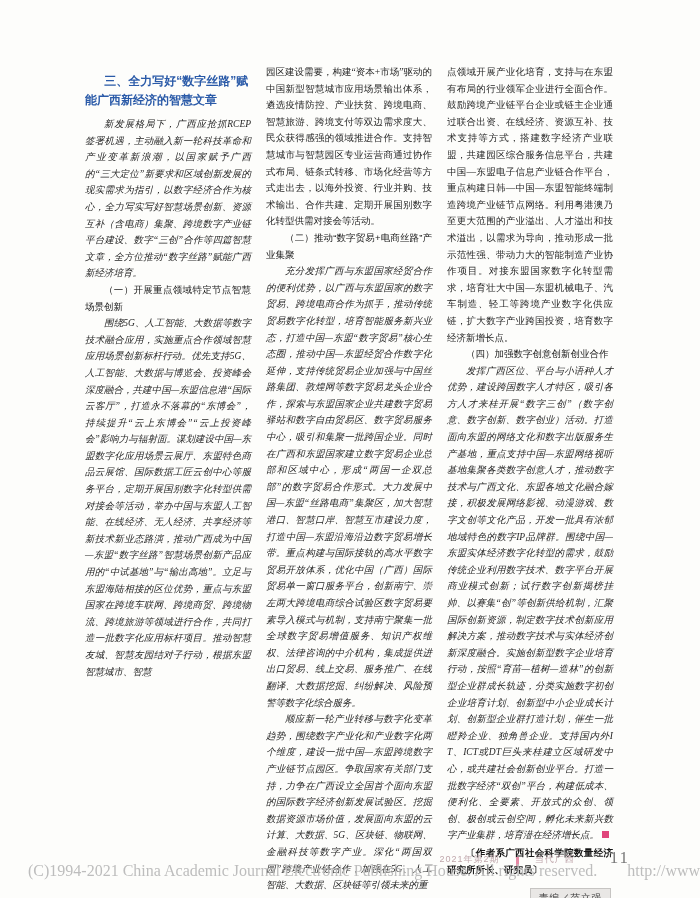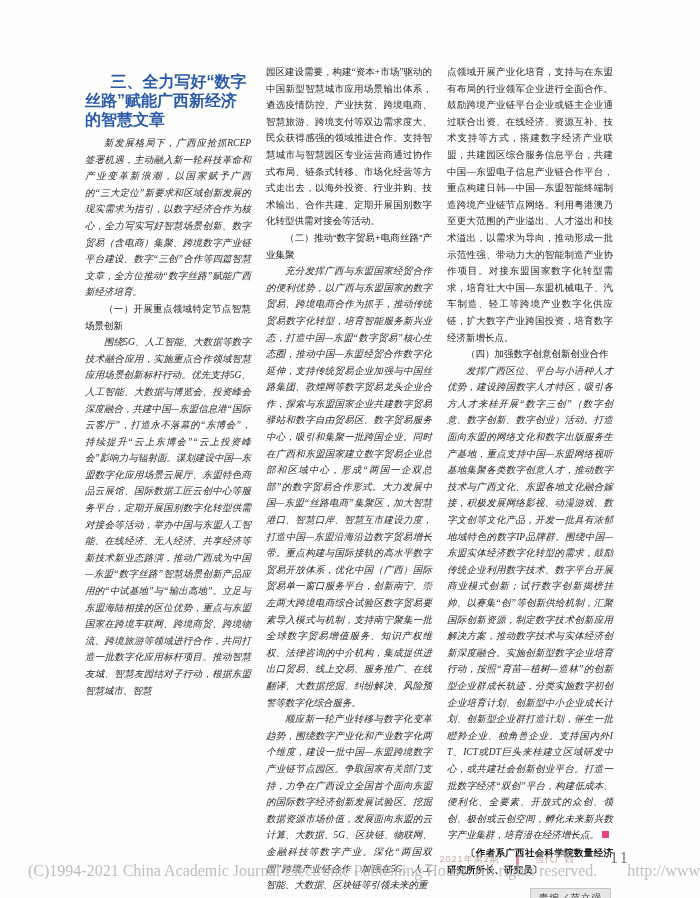--- a/index.html
+++ b/index.html
@@ -14,21 +14,21 @@
     display:flex; gap:15px;
   }
   .col { flex:0 0 166px; width:166px; }
   p, h2, h3 { margin:0; padding:0; }
   .body {
     font-size:9.5px; line-height:16.6px; color:#262626;
     text-align:justify; word-break:break-all;
   }
   .ind { text-indent:2em;font-style:italic; }
   .h-blue {
-    color:#2a5aa8; font-weight:bold; font-size:16px; line-height:19px;
+    color:#2a5aa8; font-weight:bold; font-size:12px; line-height:19px;
     font-family:"Liberation Sans", sans-serif;
     text-indent:1.6em; margin:8px 0 6px;
   }
   .subhead {
     font-size:9.5px; line-height:16.6px; font-weight:normal; color:#161616;
     font-family:"Liberation Sans", sans-serif;
     text-indent:2em; text-align:justify; word-break:break-all;
   }
   .author {
     font-size:9.5px; line-height:16.6px; font-weight:bold; color:#161616;
@@ -63,21 +63,21 @@
 </style>
 </head>
 <body>
 
 <div class="page">
 
   <main class="content">
 
     <section class="col">
       <h2 class="h-blue">三、全力写好“数字丝路”赋能广西新经济的智慧文章</h2>
-      <p class="body ind">新发展格局下，广西应抢抓RCEP签署机遇，主动融入新一轮科技革命和产业变革新浪潮，以国家赋予广西的“三大定位”新要求和区域创新发展的现实需求为指引，以数字经济合作为核心，全力写实写好智慧场景创新、数字贸易（含电商）集聚、跨境数字产业链平台建设、数字“三创”合作等四篇智慧文章，全方位推动“数字丝路”赋能广西新经济培育。</p>
+      <p class="body ind">新发展格局下，广西应抢抓RCEP签署机遇，主动融入新一轮科技革命和产业变革新浪潮，以国家赋予广西的“三大定位”新要求和区域创新发展的现实需求为指引，以数字经济合作为核心，全力写实写好智慧场景创新、资源互补（含电商）集聚、跨境数字产业链平台建设、数字“三创”合作等四篇智慧文章，全方位推动“数字丝路”赋能广西新经济培育。</p>
       <h3 class="subhead">（一）开展重点领域特定节点智慧场景创新</h3>
       <p class="body ind">围绕5G、人工智能、大数据等数字技术融合应用，实施重点合作领域智慧应用场景创新标杆行动。优先支持5G、人工智能、大数据与博览会、投资峰会深度融合，共建中国—东盟信息港“国际云客厅”，打造永不落幕的“东博会”，持续提升“云上东博会”“云上投资峰会”影响力与辐射面。谋划建设中国—东盟数字化应用场景云展厅、东盟特色商品云展馆、国际数据工匠云创中心等服务平台，定期开展国别数字化转型供需对接会等活动，举办中国与东盟人工智能、在线经济、无人经济、共享经济等新技术新业态路演，推动广西成为中国—东盟“数字丝路”智慧场景创新产品应用的“中试基地”与“输出高地”。立足与东盟海陆相接的区位优势，重点与东盟国家在跨境车联网、跨境商贸、跨境物流、跨境旅游等领域进行合作，共同打造一批数字化应用标杆项目。推动智慧友城、智慧友园结对子行动，根据东盟智慧城市、智慧</p>
     </section>
 
     <section class="col">
       <p class="body">园区建设需要，构建“资本+市场”驱动的中国新型智慧城市应用场景输出体系，遴选疫情防控、产业扶贫、跨境电商、智慧旅游、跨境支付等双边需求度大、民众获得感强的领域推进合作。支持智慧城市与智慧园区专业运营商通过协作式布局、链条式转移、市场化经营等方式走出去，以海外投资、行业并购、技术输出、合作共建、定期开展国别数字化转型供需对接会等活动。</p>
       <h3 class="subhead">（二）推动“数字贸易+电商丝路”产业集聚</h3>
       <p class="body ind">充分发挥广西与东盟国家经贸合作的便利优势，以广西与东盟国家的数字贸易、跨境电商合作为抓手，推动传统贸易数字化转型，培育智能服务新兴业态，打造中国—东盟“数字贸易”核心生态圈，推动中国—东盟经贸合作数字化延伸，支持传统贸易企业加强与中国丝路集团、敦煌网等数字贸易龙头企业合作，探索与东盟国家企业共建数字贸易驿站和数字自由贸易区、数字贸易服务中心，吸引和集聚一批跨国企业。同时在广西和东盟国家建立数字贸易企业总部和区域中心，形成“两国一企双总部”的数字贸易合作形式。大力发展中国—东盟“丝路电商”集聚区，加大智慧港口、智慧口岸、智慧互市建设力度，打造中国—东盟沿海沿边数字贸易增长带。重点构建与国际接轨的高水平数字贸易开放体系，优化中国（广西）国际贸易单一窗口服务平台，创新南宁、崇左两大跨境电商综合试验区数字贸易要素导入模式与机制，支持南宁聚集一批全球数字贸易增值服务、知识产权维权、法律咨询的中介机构，集成提供进出口贸易、线上交易、服务推广、在线翻译、大数据挖掘、纠纷解决、风险预警等数字化综合服务。</p>
       <p class="body ind">顺应新一轮产业转移与数字化变革趋势，围绕数字产业化和产业数字化两个维度，建设一批中国—东盟跨境数字产业链节点园区。争取国家有关部门支持，力争在广西设立全国首个面向东盟的国际数字经济创新发展试验区。挖掘数据资源市场价值，发展面向东盟的云计算、大数据、5G、区块链、物联网、金融科技等数字产业。深化“两国双园”跨境产业链合作，加强在5G、人工智能、大数据、区块链等引领未来的重</p>
     </section>

